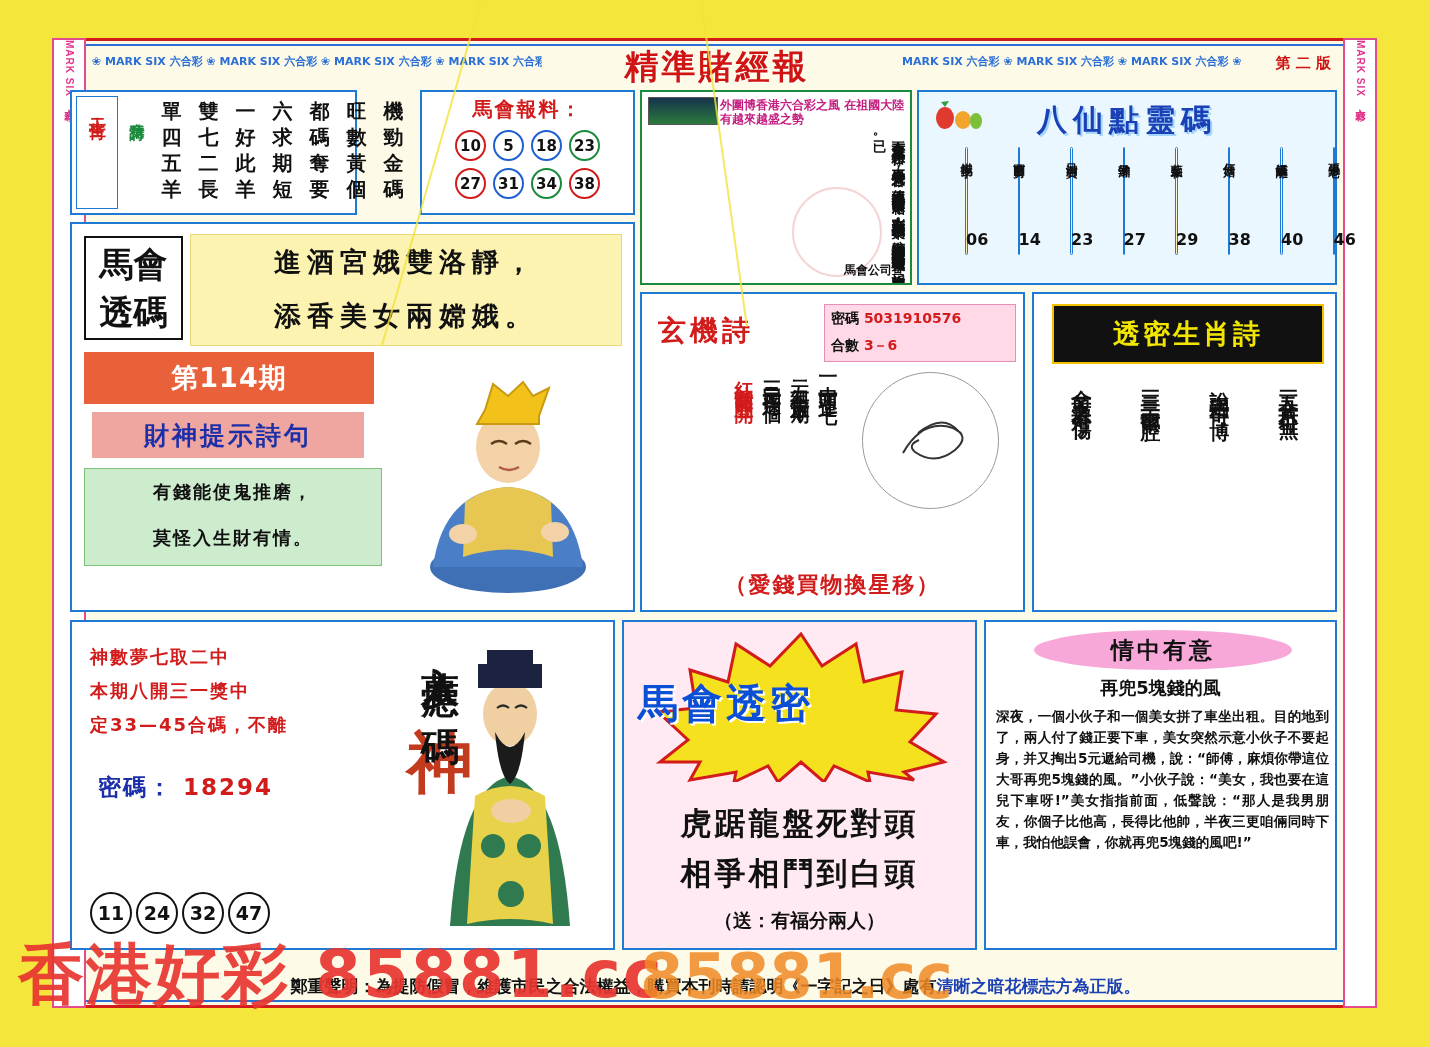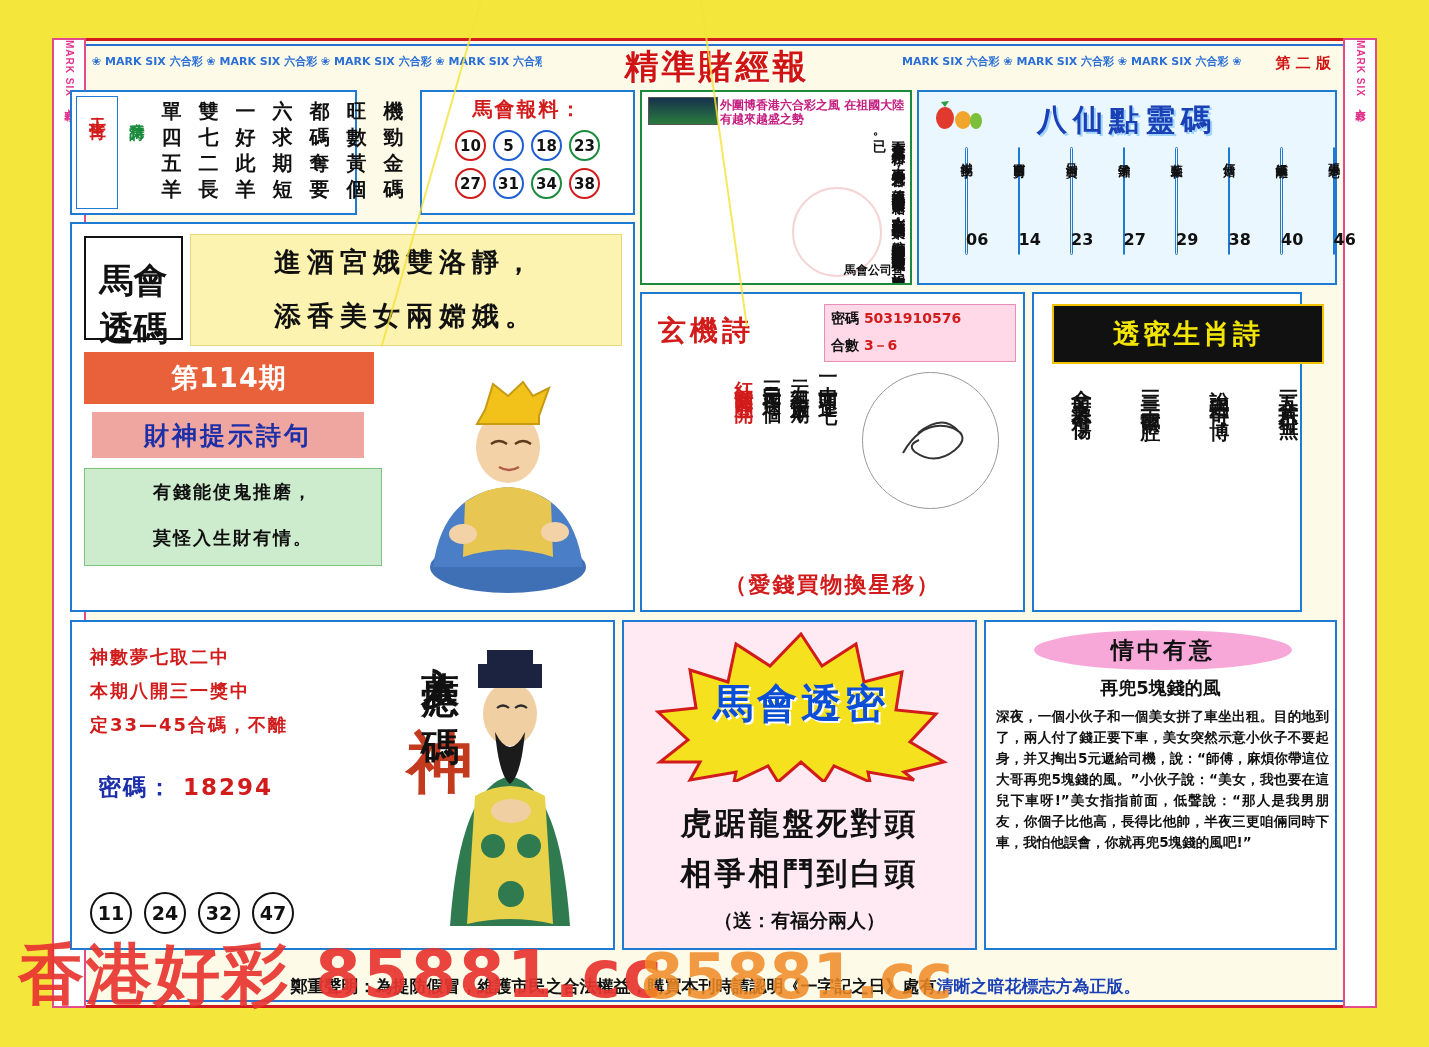--- a/index.html
+++ b/index.html
@@ -75,42 +75,42 @@
   .xj-title{position:absolute;left:16px;top:18px;font-size:28px;font-weight:bold;color:#d21b1b;letter-spacing:4px;}
   .xj-pw{position:absolute;left:182px;top:10px;width:190px;height:56px;background:#ffd9e8;border:1px solid #e98fb7;}
   .xj-pw div{font-size:14px;font-weight:bold;color:#111;line-height:27px;padding-left:6px;}
   .xj-pw .v{color:#d21b1b;}
   .xj-cols{position:absolute;left:10px;top:72px;width:190px;height:190px;display:flex;flex-direction:row-reverse;gap:2px;}
   .xj-col{writing-mode:vertical-rl;font-size:19px;font-weight:bold;color:#111;letter-spacing:4px;}
   .xj-circle{position:absolute;right:24px;top:78px;width:135px;height:135px;border:1px solid #999;border-radius:50%;}
   .xj-foot{position:absolute;left:0;bottom:10px;width:100%;text-align:center;font-size:22px;font-weight:bold;color:#d21b1b;letter-spacing:2px;}
 
   
-  #b-toumi{left:1032px;top:292px;width:270px;height:320px;border:2px solid #1f7ad4;background:#ffffff;}
+  #b-toumi{left:1032px;top:292px;width:305px;height:320px;border:2px solid #1f7ad4;background:#ffffff;}
   .tm-banner{position:absolute;left:18px;top:10px;width:268px;height:56px;background:#111;border:2px solid #f2c200;display:flex;align-items:center;justify-content:center;}
   .tm-banner span{font-size:27px;font-weight:bold;color:#f2e600;letter-spacing:3px;}
   .tm-cols{position:absolute;left:14px;top:80px;width:276px;height:222px;display:flex;flex-direction:row-reverse;justify-content:space-around;}
   .tm-col{writing-mode:vertical-rl;font-size:20px;font-weight:bold;color:#111;letter-spacing:5px;}
 
   
   #b-dream{left:70px;top:620px;width:545px;height:330px;border:2px solid #1f7ad4;background:#ffffff;}
   .dr-lines{position:absolute;left:18px;top:18px;width:280px;}
   .dr-lines .l{font-size:18px;font-weight:bold;color:#d21b1b;letter-spacing:2px;line-height:34px;}
   .dr-pw{position:absolute;left:26px;top:150px;font-size:23px;font-weight:bold;color:#1c2fa8;letter-spacing:2px;}
   .dr-pw .v{color:#d21b1b;}
-  .dr-balls{position:absolute;left:18px;bottom:14px;display:flex;gap:12px;}
+  .dr-balls{position:absolute;left:18px;bottom:14px;display:flex;gap:4px;}
   .dr-ball{width:42px;height:42px;border-radius:50%;border:2px solid #111;display:flex;align-items:center;justify-content:center;font-size:19px;font-weight:bold;color:#111;box-sizing:border-box;}
   .dr-vert{position:absolute;right:128px;top:14px;writing-mode:vertical-rl;font-size:38px;font-weight:bold;color:#111;letter-spacing:6px;}
   .dr-vert .big{font-size:66px;color:#c23b1e;}
   .fig{position:absolute;right:8px;top:14px;width:190px;height:300px;}
 
   
   #b-star{left:622px;top:620px;width:355px;height:330px;border:2px solid #1f7ad4;background:#ffe9f2;}
   .star-wrap{position:absolute;left:14px;top:10px;width:326px;height:150px;}
-  .star-txt{position:absolute;left:0;top:44px;width:100%;text-align:center;font-size:40px;font-weight:bold;color:#0b4fd6;letter-spacing:4px;text-shadow:2px 2px 0 #fff;}
+  .star-txt{position:absolute;left:0;top:44px;width:100%;font-size:40px;font-weight:bold;color:#0b4fd6;letter-spacing:4px;text-shadow:2px 2px 0 #fff;}
   .star-lines{position:absolute;left:0;top:176px;width:100%;text-align:center;}
   .star-lines .l{font-size:31px;font-weight:bold;color:#111;letter-spacing:3px;line-height:50px;}
   .star-foot{position:absolute;left:0;bottom:14px;width:100%;text-align:center;font-size:19px;font-weight:bold;color:#111;}
 
   
   #b-story{left:984px;top:620px;width:353px;height:330px;border:2px solid #1f7ad4;background:#ffffff;}
   .st-oval{position:absolute;left:48px;top:8px;width:258px;height:40px;border-radius:50%;background:#f7a8d8;display:flex;align-items:center;justify-content:center;}
   .st-oval span{font-size:23px;font-weight:bold;color:#111;letter-spacing:3px;}
   .st-h{position:absolute;left:0;top:54px;width:100%;text-align:center;font-size:18px;font-weight:bold;color:#111;}
   .st-body{position:absolute;left:10px;top:84px;width:333px;font-size:13.6px;line-height:21px;color:#111;font-weight:bold;text-align:justify;}
@@ -225,21 +225,21 @@
       </div>
       <div class="bx-cell">
         <div class="bx-name">張果老</div>
         <div class="bx-num">46</div>
       </div>
     </div>
   </div>
 
   <div class="box" id="b-mahui">
     <div class="mh-label">
-      <div class="c" style="padding-top:18px;letter-spacing:0;">馬會透碼</div>
+      <div class="c" style="padding-top:2px;letter-spacing:0;">馬會透碼</div>
     </div>
     <div class="mh-poem">
       <div class="l">進酒宮娥雙洛靜，</div>
       <div class="l">添香美女兩嫦娥。</div>
     </div>
     <div class="mh-issue">
       <span>第114期</span>
     </div>
     <div class="mh-sub">
       <span>財神提示詩句</span>

